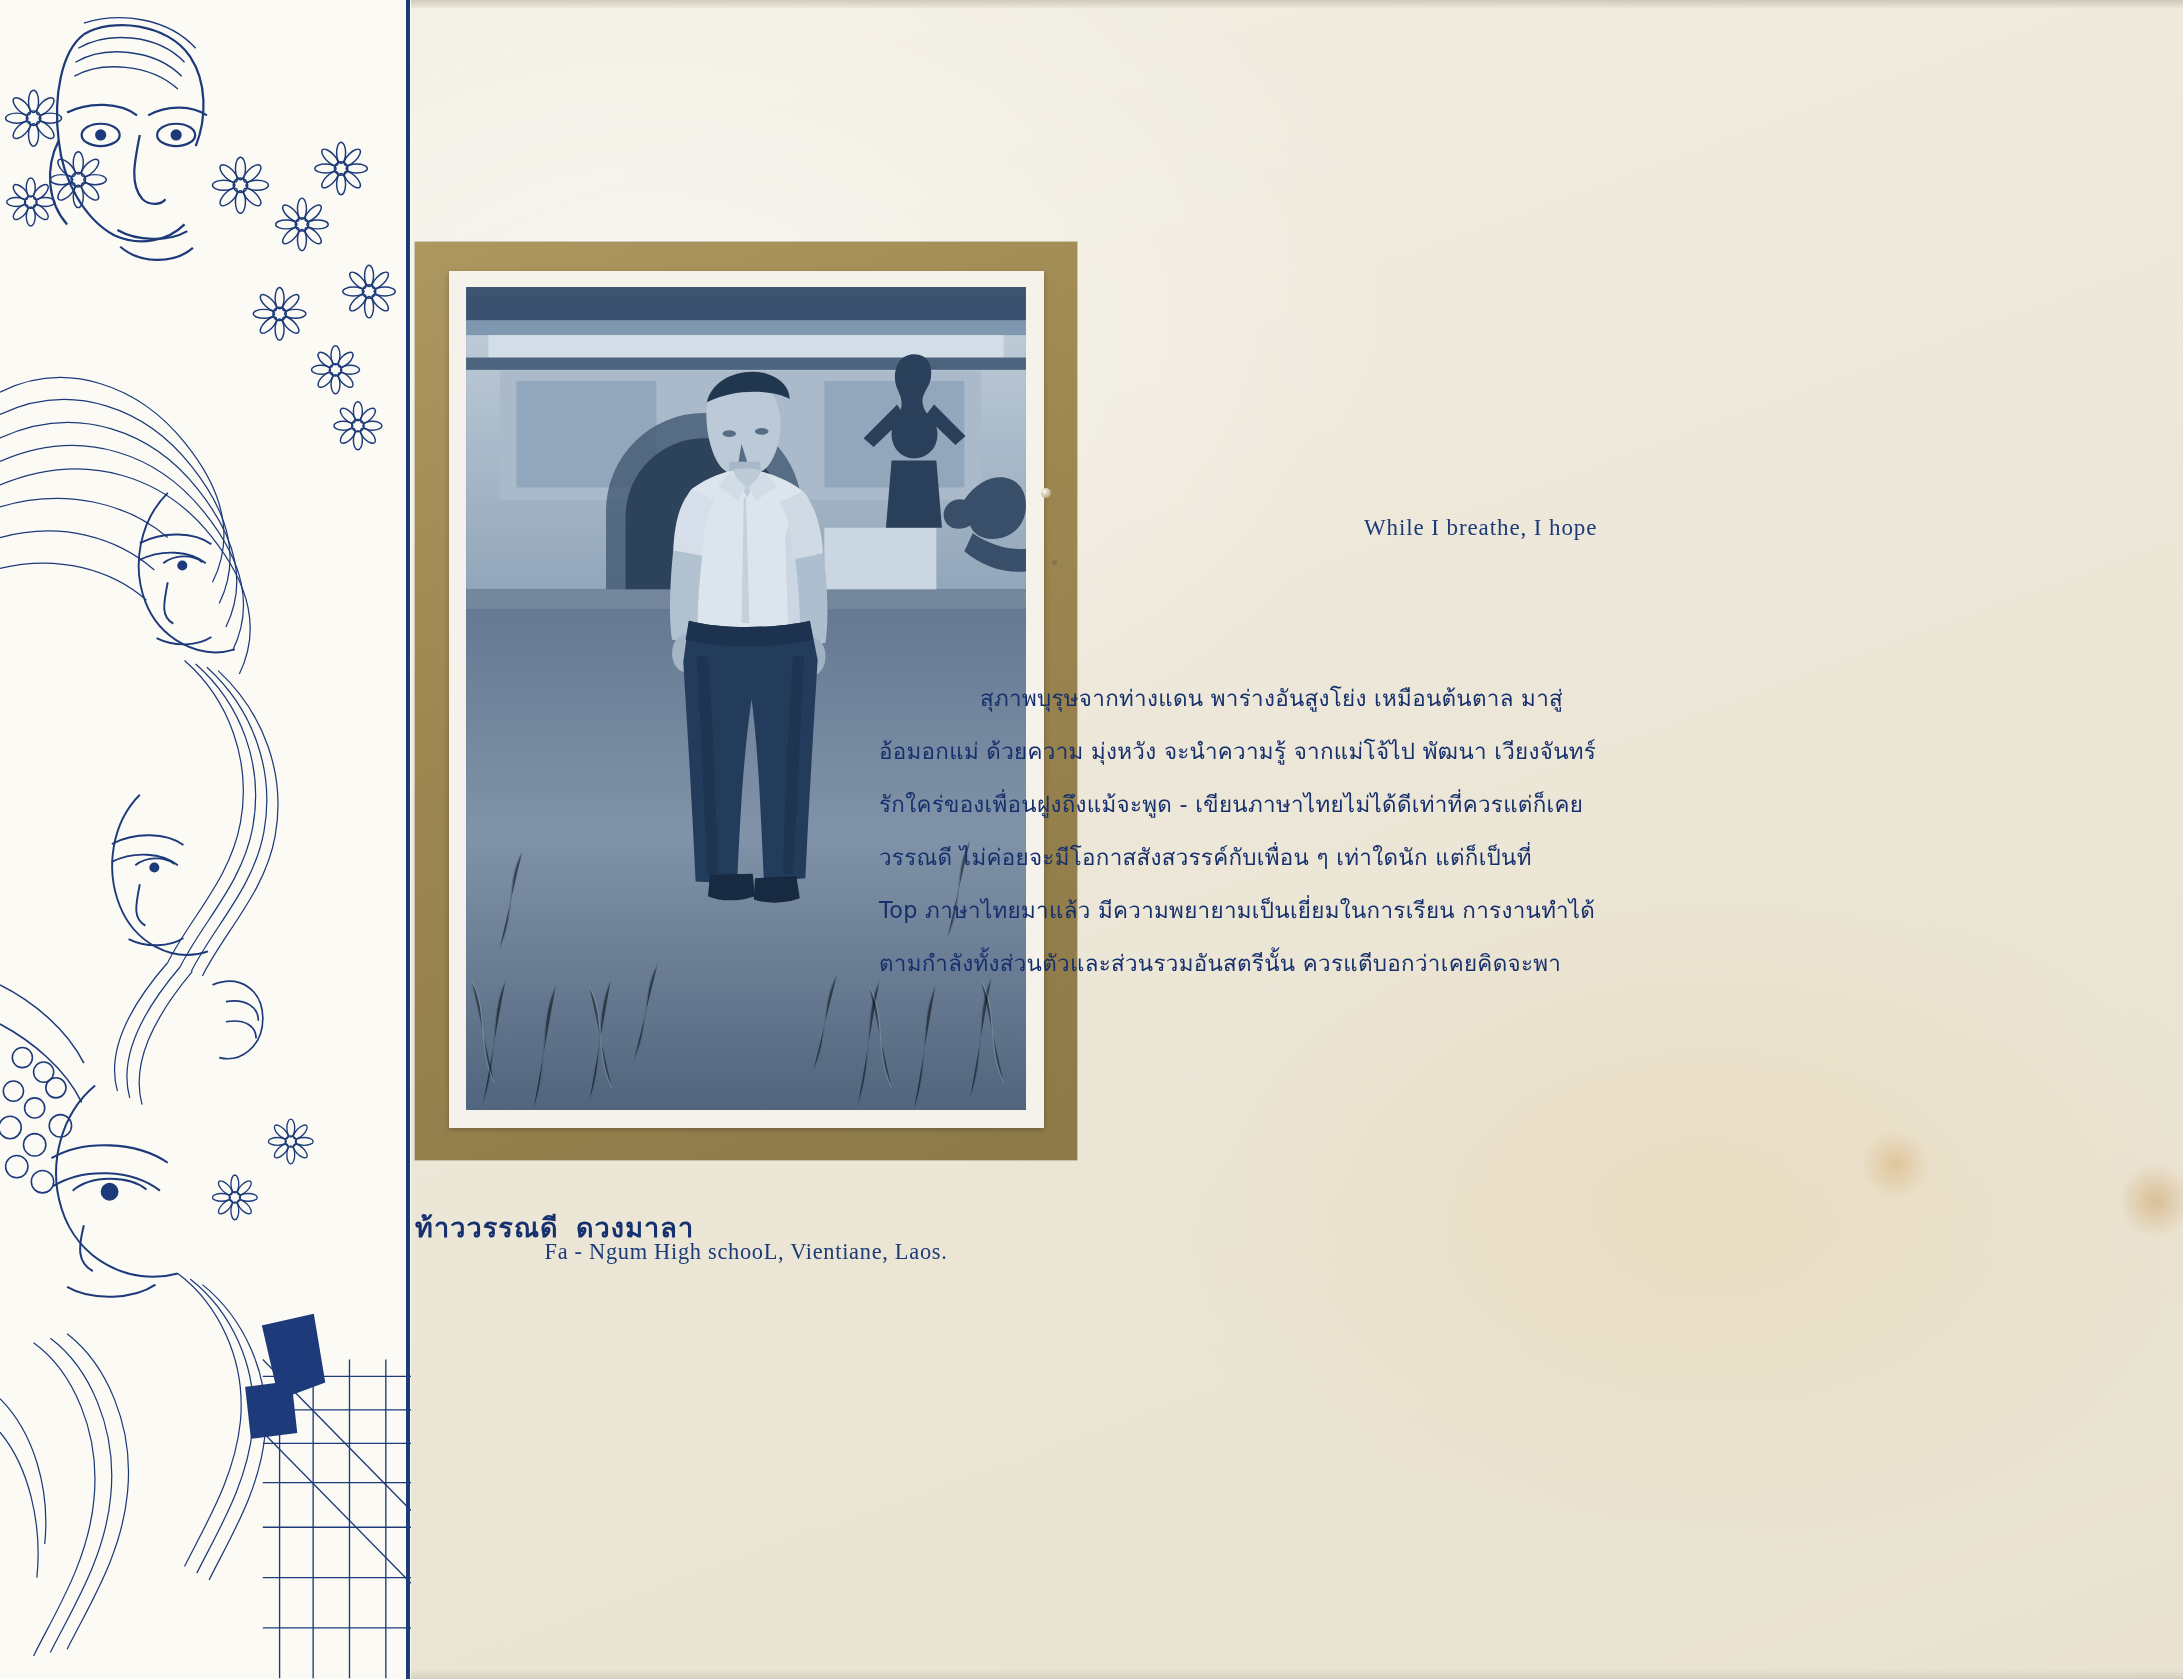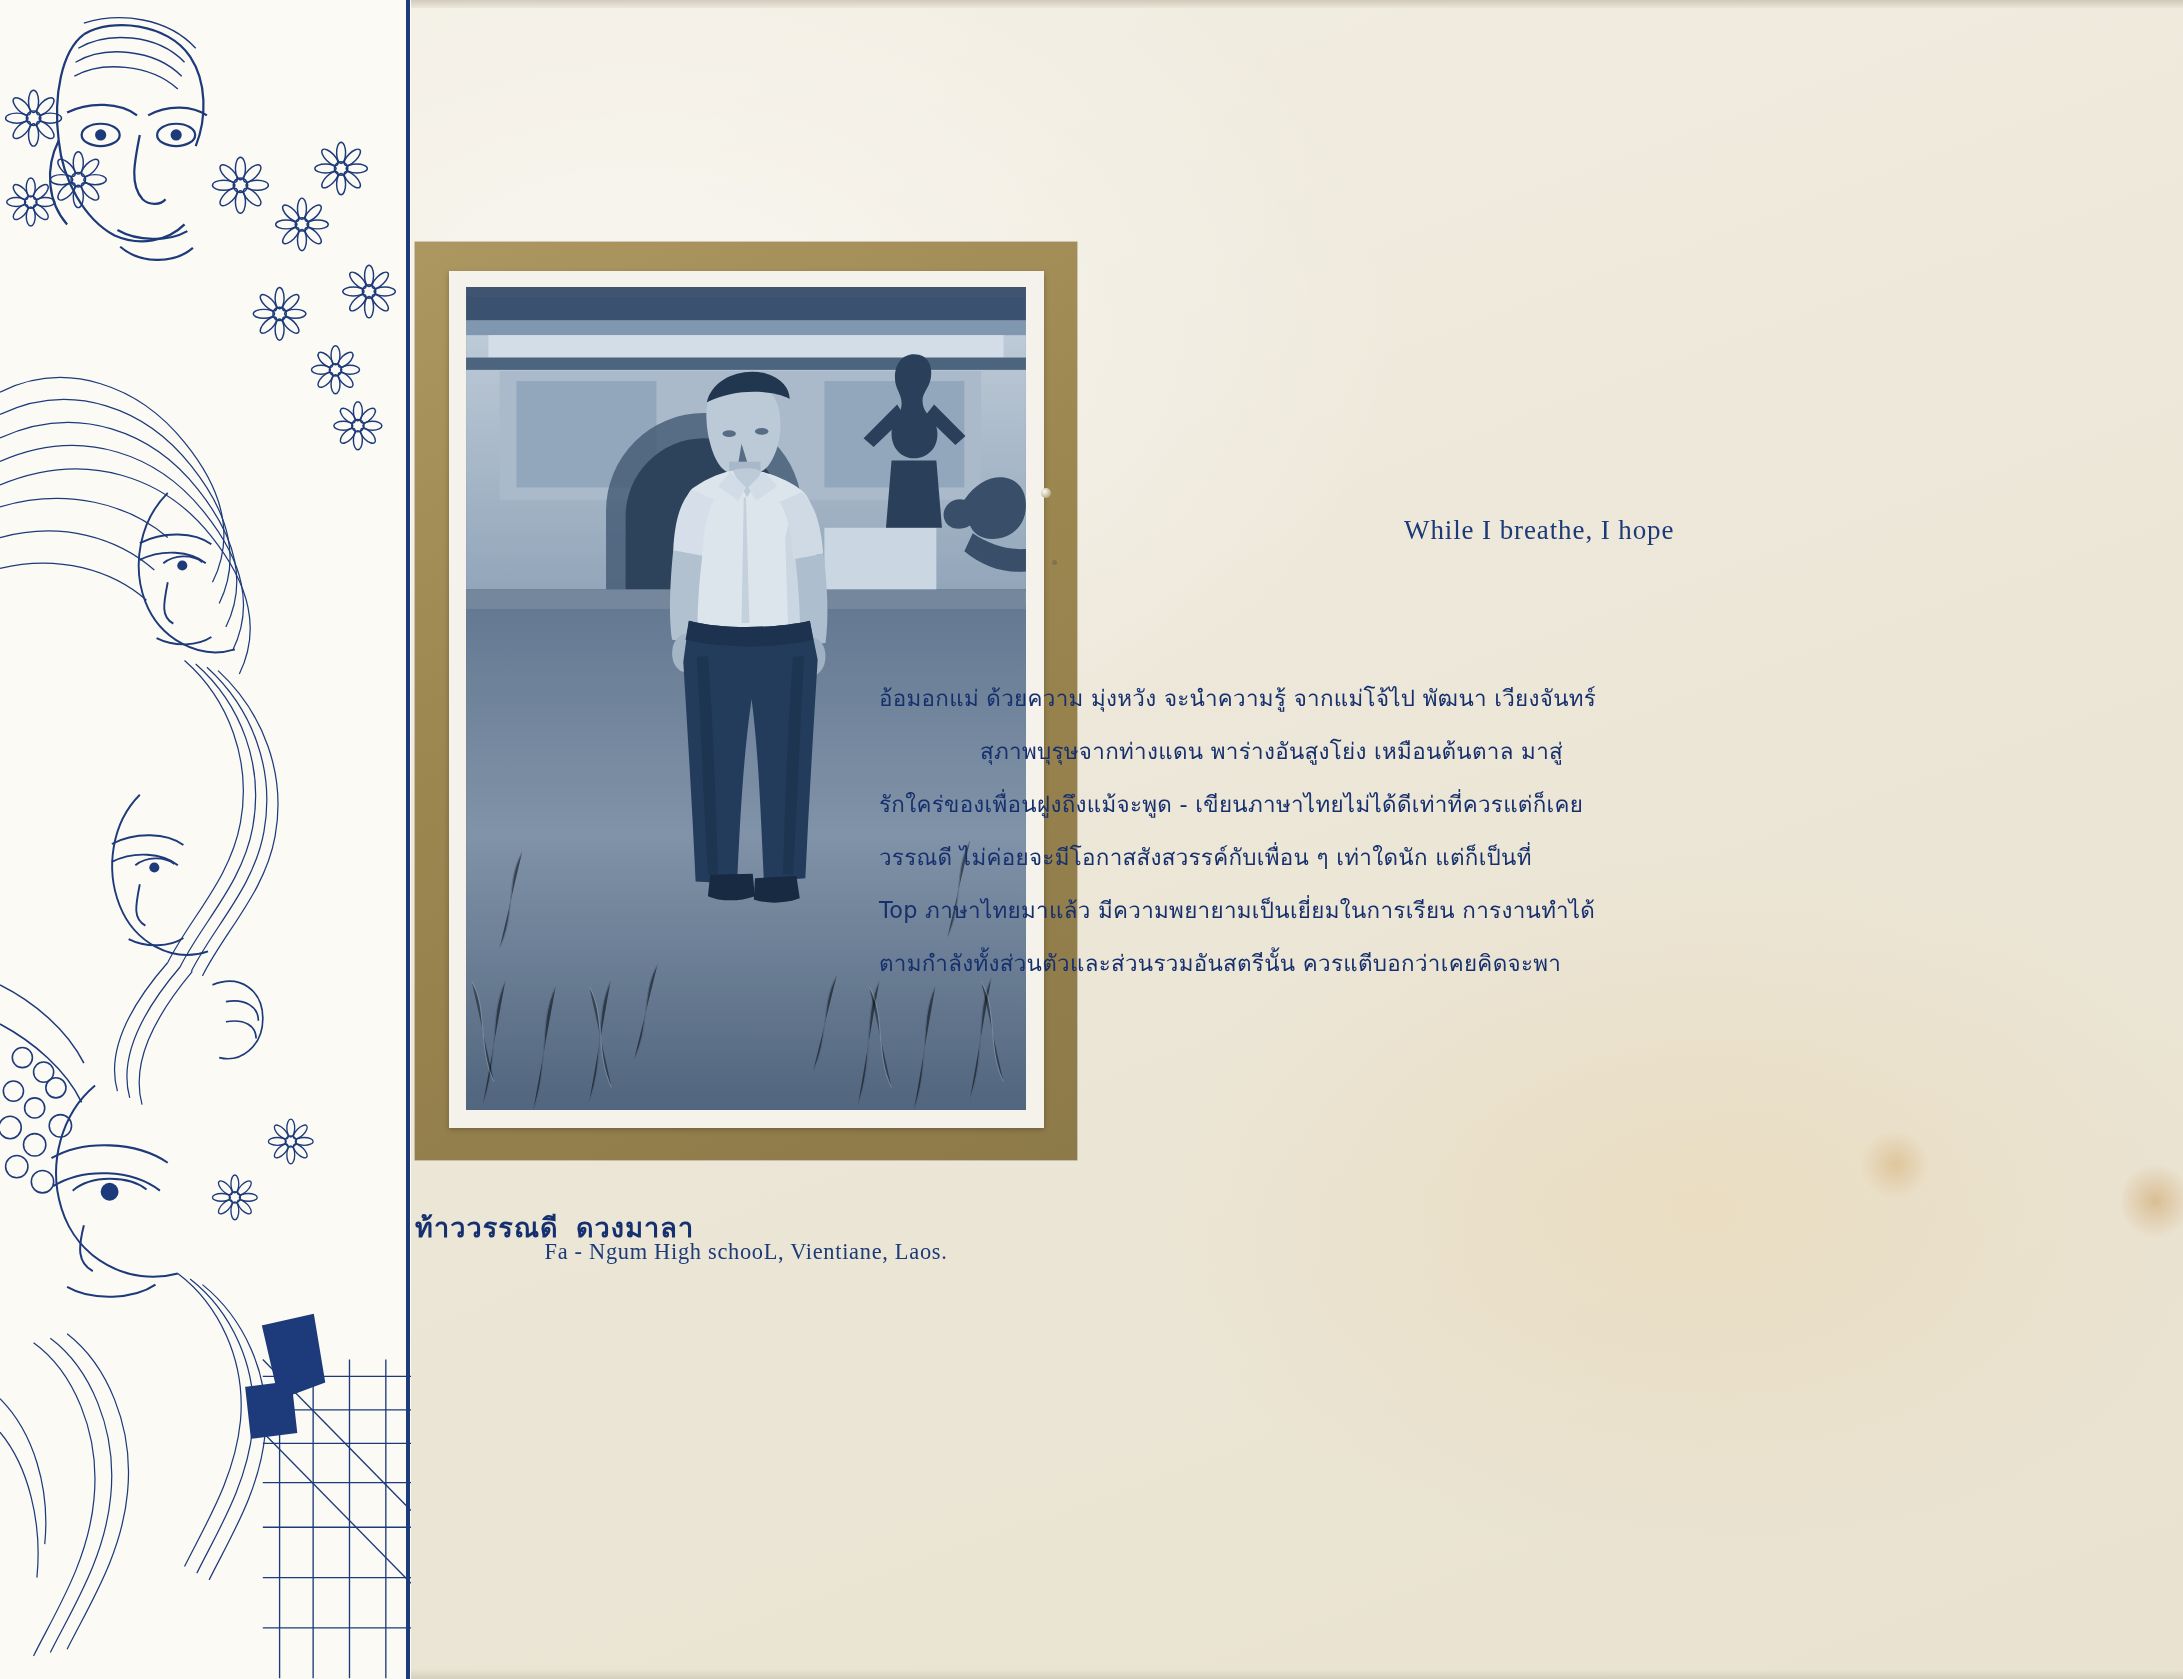--- a/index.html
+++ b/index.html
@@ -130,25 +130,25 @@
     text-align: center;
     color: #1b3a77;
     font-family: "Liberation Serif", serif;
     font-size: 22.4px;
     letter-spacing: 0.7px;
   }
 
   
   .motto {
     position: absolute;
-    left: 1404px;
+    left: 1364px;
     top: 515px;
     color: #1b3a77;
     font-family: "Liberation Serif", serif;
-    font-size: 27px;
+    font-size: 23px;
     letter-spacing: 0.9px;
     white-space: nowrap;
   }
   .body-block {
     position: absolute;
     left: 879px;
     top: 672px;
     width: 1052px;
   }
   .body-line {
@@ -584,22 +584,22 @@
     <div class="photo-pin"></div>
   </div>
   <div class="photo-speck"></div>
 
   <div class="caption-thai">ท้าววรรณดี  ดวงมาลา</div>
   <div class="caption-en">Fa - Ngum  High   schooL, Vientiane, Laos.</div>
 
   <div class="motto">While I breathe, I hope</div>
 
   <div class="body-block">
+    <div class="body-line indent">สุภาพบุรุษจากท่างแดน  พาร่างอันสูงโย่ง  เหมือนต้นตาล  มาสู่</div>
     <div class="body-line">อ้อมอกแม่ ด้วยความ มุ่งหวัง จะนำความรู้ จากแม่โจ้ไป พัฒนา เวียงจันทร์</div>
-    <div class="body-line indent">สุภาพบุรุษจากท่างแดน  พาร่างอันสูงโย่ง  เหมือนต้นตาล  มาสู่</div>
     <div class="body-line">รักใคร่ของเพื่อนฝูงถึงแม้จะพูด - เขียนภาษาไทยไม่ได้ดีเท่าที่ควรแต่ก็เคย</div>
     <div class="body-line">วรรณดี   ไม่ค่อยจะมีโอกาสสังสวรรค์กับเพื่อน ๆ  เท่าใดนัก    แต่ก็เป็นที่</div>
     <div class="body-line">Top  ภาษาไทยมาแล้ว  มีความพยายามเป็นเยี่ยมในการเรียน  การงานทำได้</div>
     <div class="body-line">ตามกำลังทั้งส่วนตัวและส่วนรวมอันสตรีนั้น    ควรแตีบอกว่าเคยคิดจะพา</div>
   </div>
 
   <div class="stain-a"></div>
   <div class="stain-b"></div>
 </div>
 

